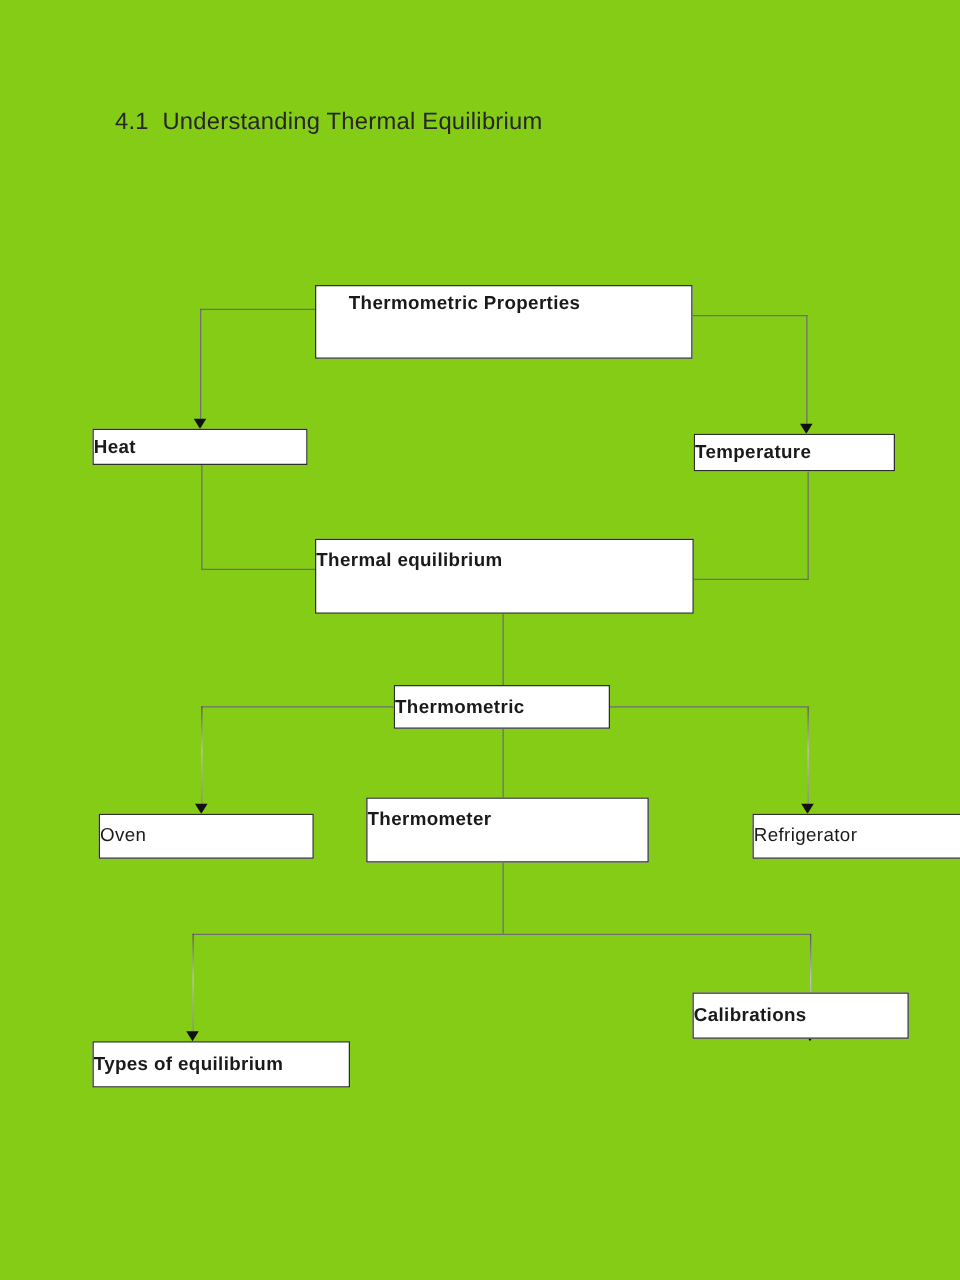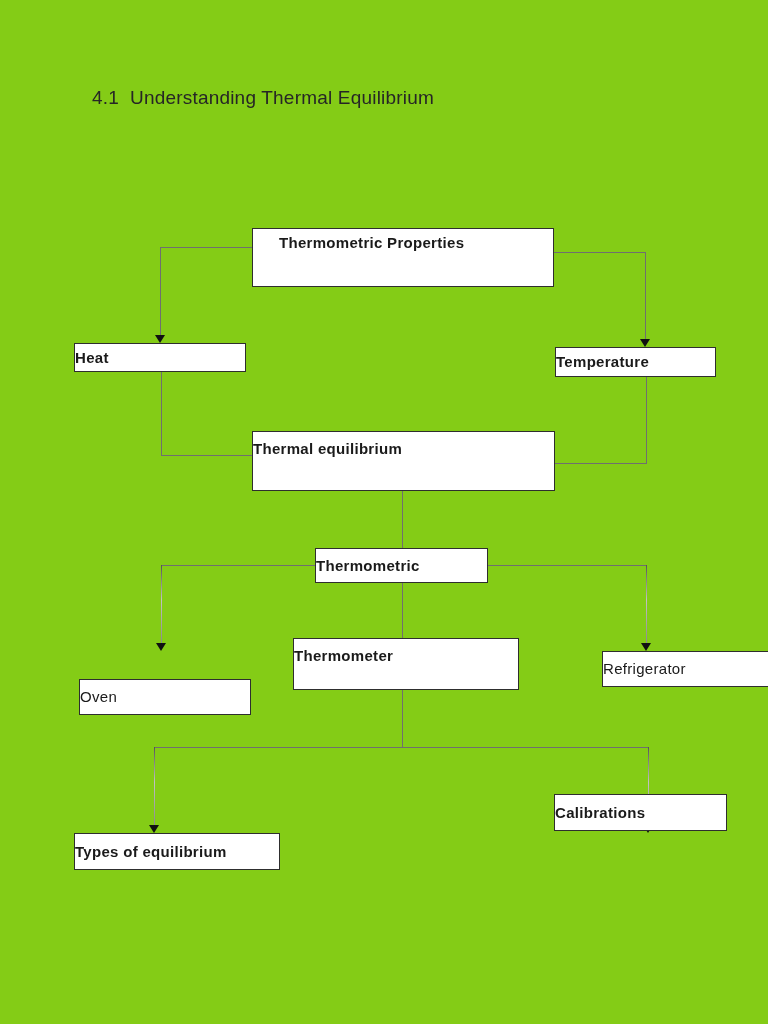--- a/index.html
+++ b/index.html
@@ -38,21 +38,21 @@
     border-left:5.5px solid transparent;
     border-right:5.5px solid transparent;
     border-top:8px solid var(--arrow,#111111);
   }
   
   #n-thermometric{left:252px;top:228px;width:302px;height:59px;}
   #n-heat{left:74px;top:343px;width:172px;height:29px;}
   #n-temperature{left:555px;top:347px;width:161px;height:30px;}
   #n-thermaleq{left:252px;top:431px;width:303px;height:60px;}
   #n-application{left:315px;top:548px;width:173px;height:35px;}
-  #n-oven{left:79px;top:679px;width:172px;height:36px;}
+  #n-oven{left:79px;top:651px;width:172px;height:36px;}
   #n-thermometer{left:293px;top:638px;width:226px;height:52px;}
   #n-refrigerator{left:554px;top:651px;width:173px;height:36px;margin-left:48px;}
   #n-types{left:74px;top:833px;width:206px;height:37px;}
   #n-calibrations{left:554px;top:794px;width:173px;height:37px;}
 </style>
 </head>
 <body>
 
 <div id="page">
 

